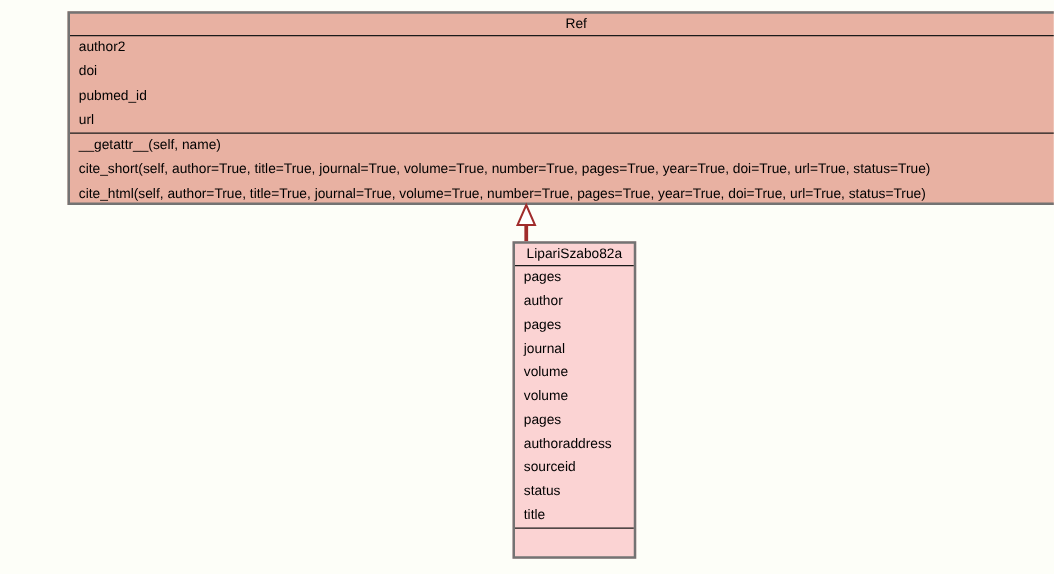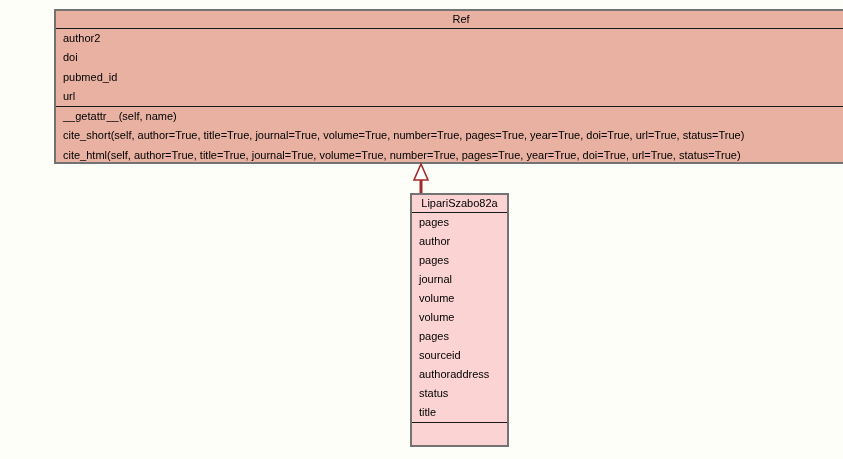--- a/index.html
+++ b/index.html
@@ -116,19 +116,19 @@
 <div class="uml-class" id="sub-class">
   <div class="class-title">LipariSzabo82a</div>
   <div class="compartment attributes">
     <div class="row">pages</div>
     <div class="row">author</div>
     <div class="row">pages</div>
     <div class="row">journal</div>
     <div class="row">volume</div>
     <div class="row">volume</div>
     <div class="row">pages</div>
+    <div class="row">authoraddress</div>
     <div class="row">sourceid</div>
-    <div class="row">authoraddress</div>
     <div class="row">status</div>
     <div class="row">title</div>
   </div>
   <div class="compartment methods"></div>
 </div>
 
 </body></html>

